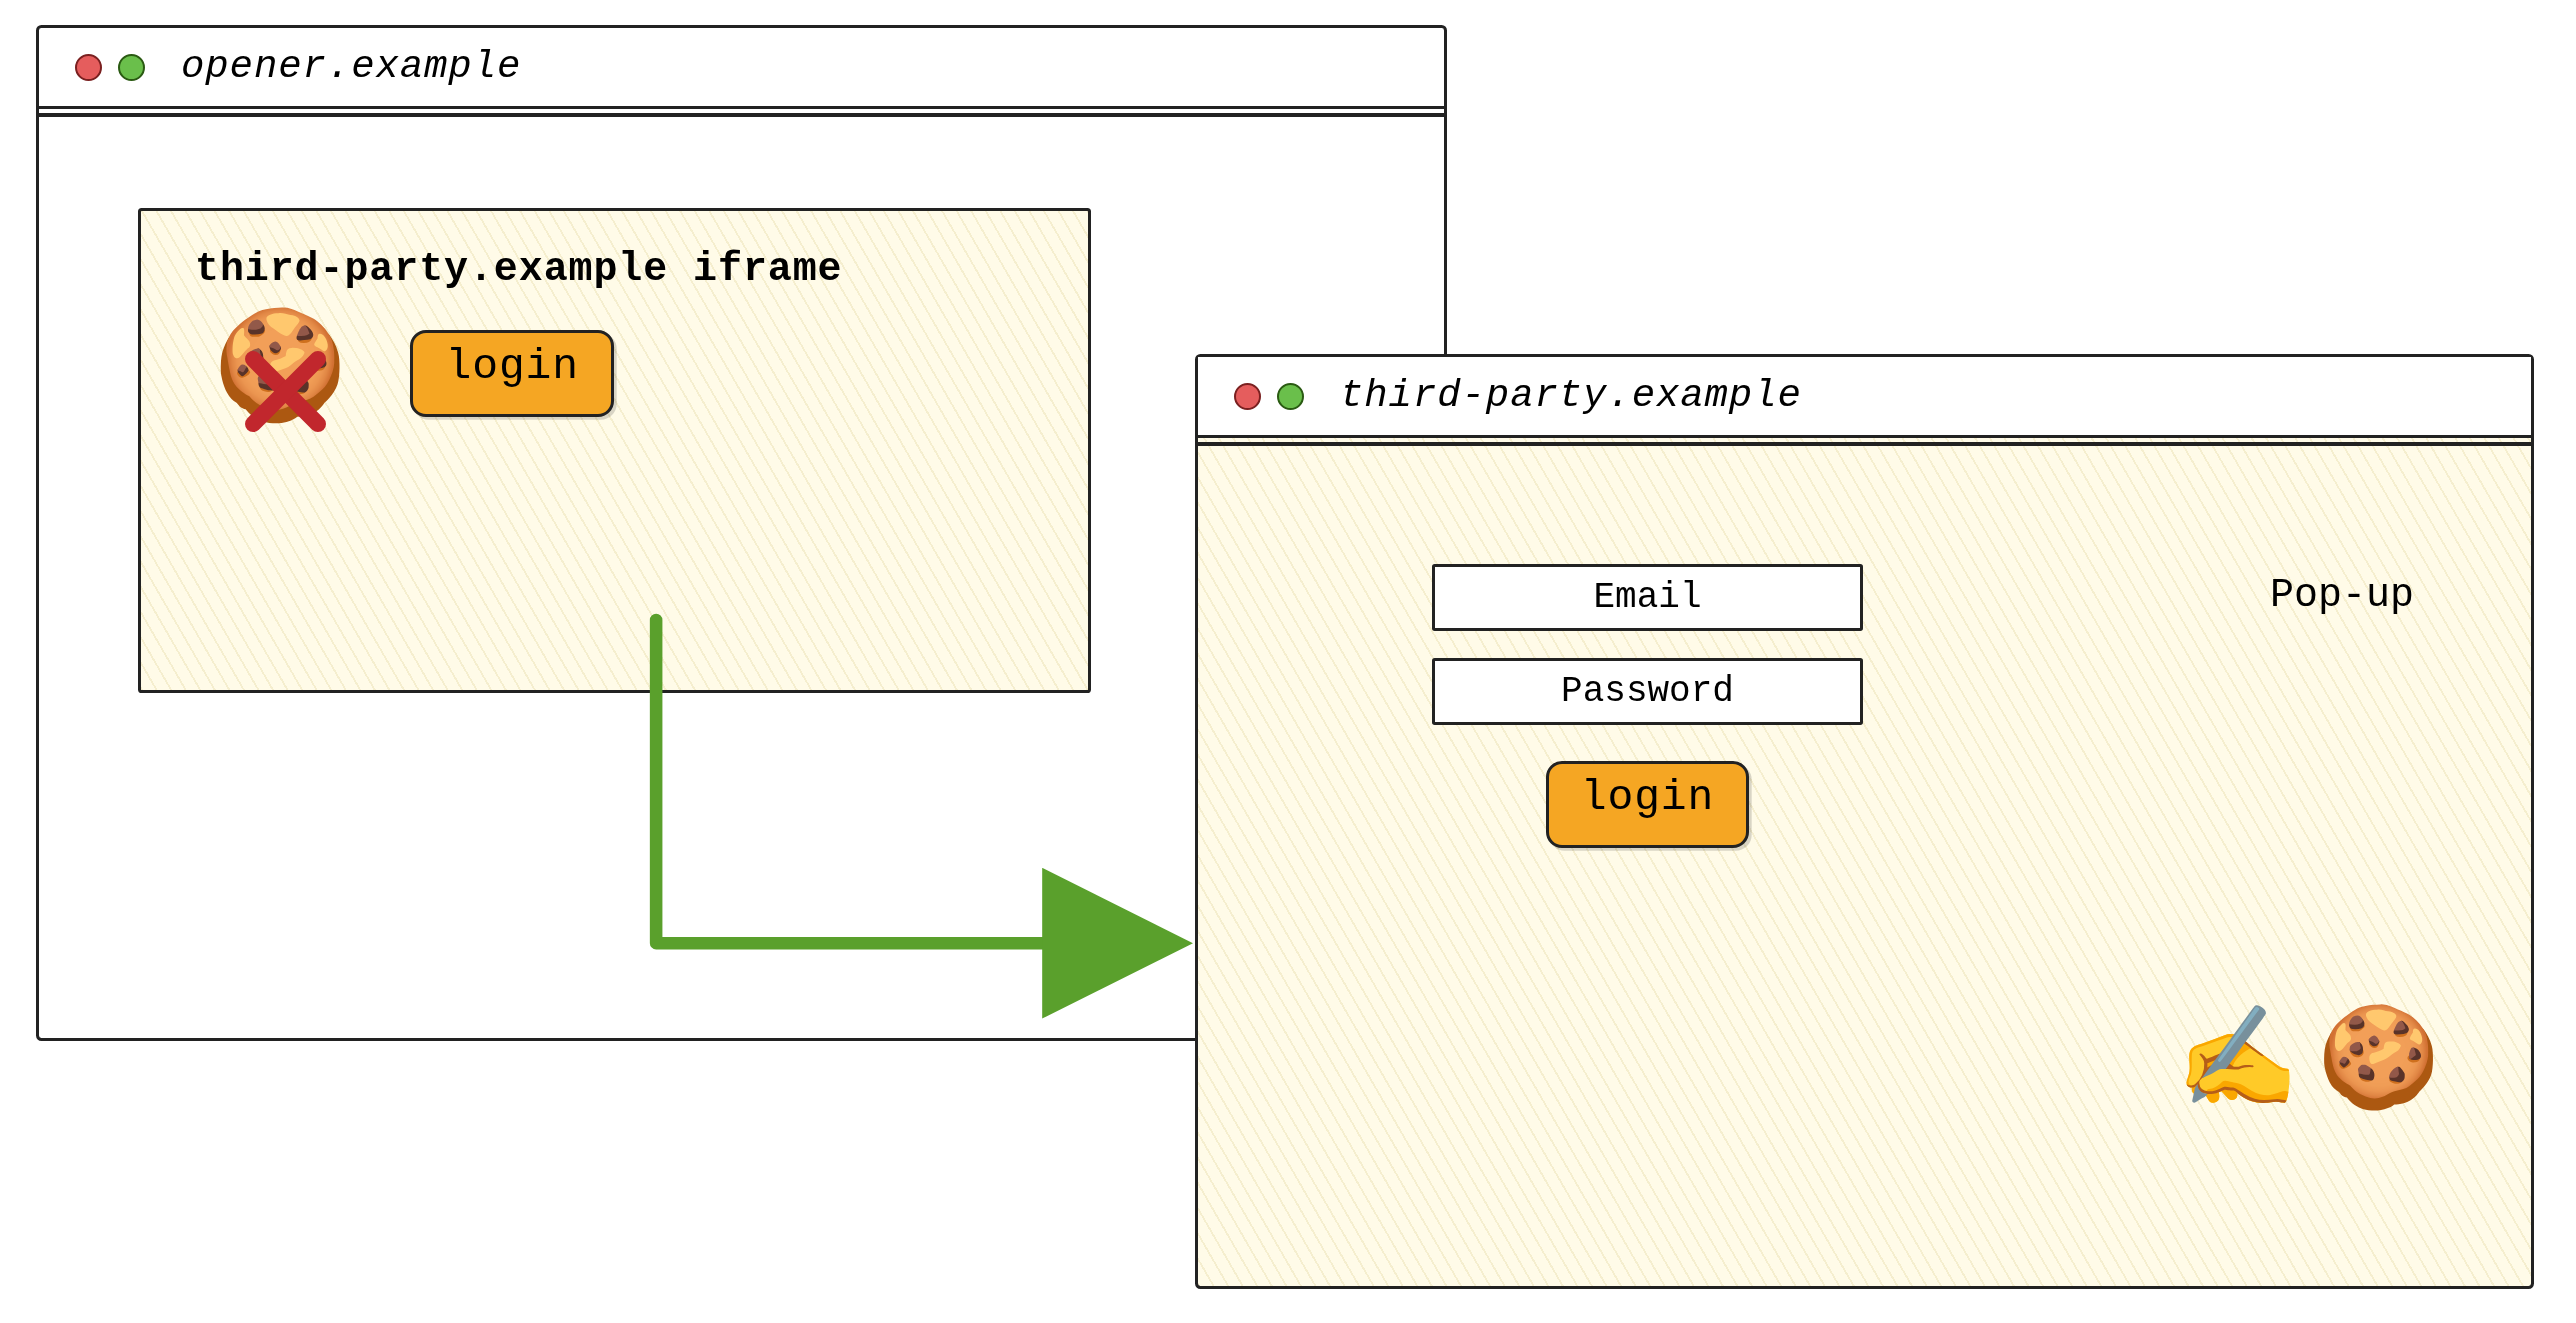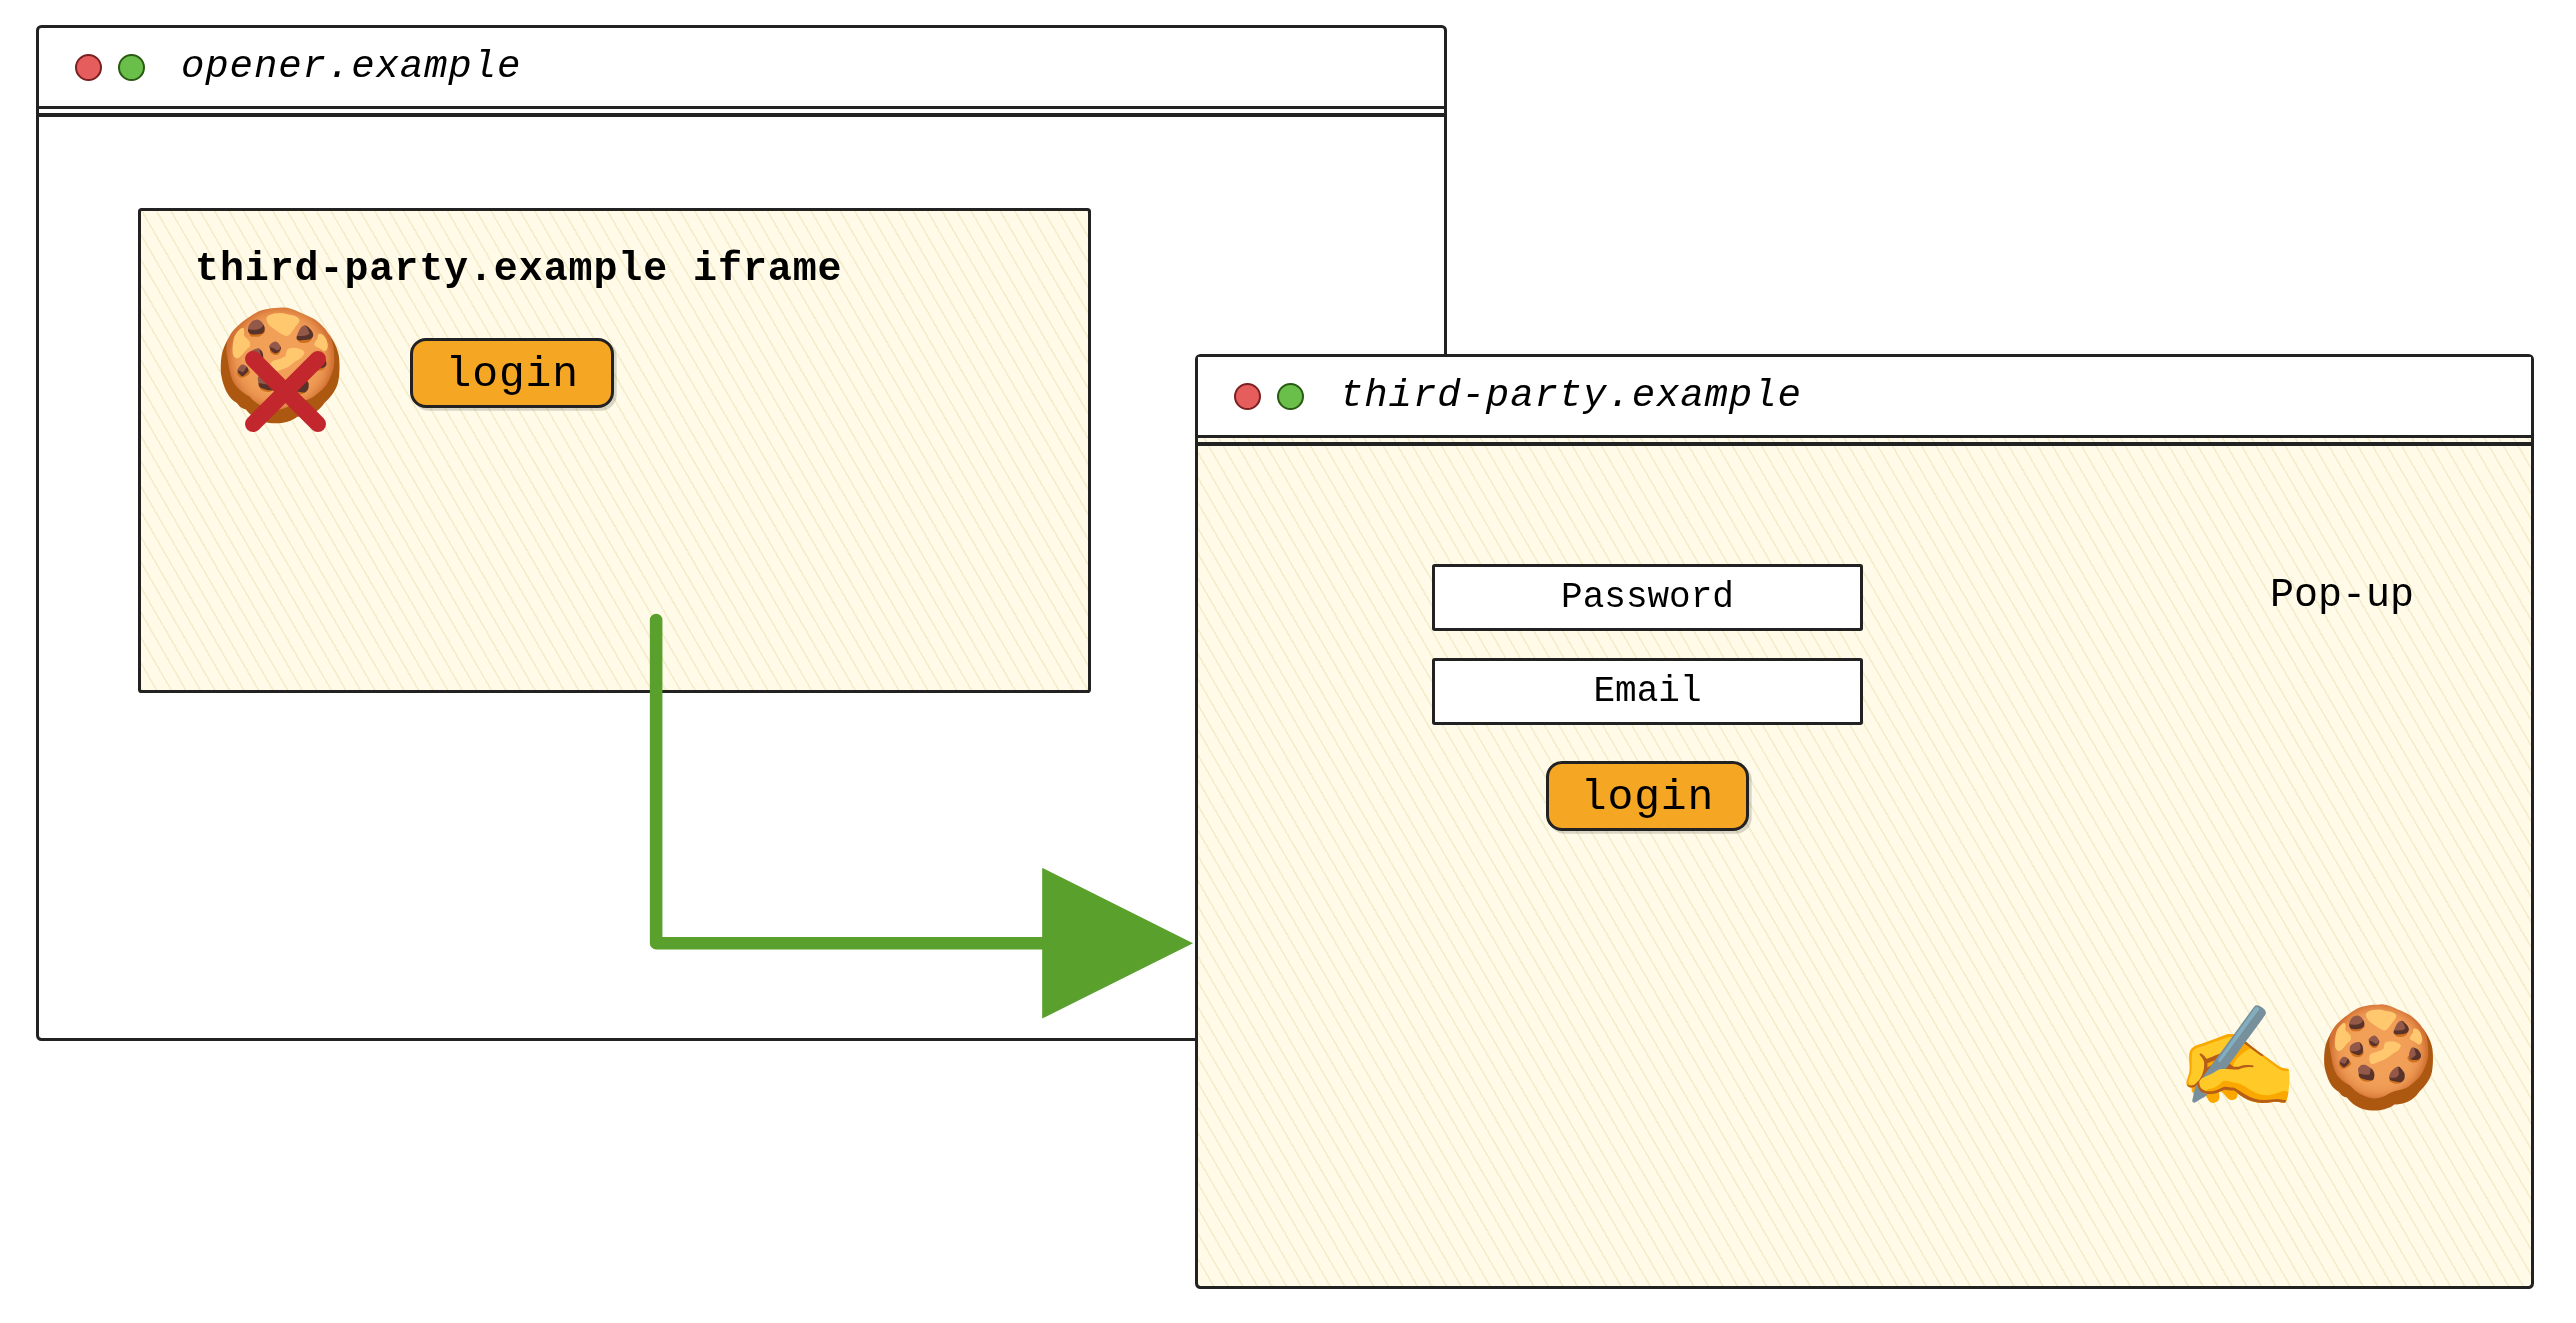--- a/index.html
+++ b/index.html
@@ -93,21 +93,21 @@
     left: 32px;
     top: 32px;
     width: 81px;
     height: 81px;
   }
   .login-btn {
     display: inline-block;
     background: #f5a623;
     border: 3.6px solid #222;
     border-radius: 16px;
-    padding: 9px 32px 6px 32px;
+    padding: 9px 32px 23px 32px;
     font-size: 43px;
     font-family: inherit;
     letter-spacing: 0.9px;
     box-shadow: 2.7px 2.7px 0 rgba(0,0,0,0.15);
     text-align: right;
   }
   .popup-body {
     position: relative;
     padding: 72px 54px 54px 108px;
     height: calc(100% - 84px);
@@ -191,22 +191,22 @@
     <div class="titlebar" style="background:#fff;">
       <div class="dots">
         <div class="dot red"></div>
         <div class="dot green"></div>
       </div>
       <div class="title">third-party.example</div>
       <div class="sep"></div>
     </div>
     <div class="popup-body">
       <div class="form-col" style="margin-left:108px; margin-top:54px;">
+        <div class="txtfield">Email</div>
         <div class="txtfield">Password</div>
-        <div class="txtfield">Email</div>
         <div class="login-btn" style="margin-top:9px;">login</div>
       </div>
       <div class="popup-label" style="right:117px; top:135px;">Pop-up</div>
       <div class="emoji-row" style="right:90px; bottom:162px;">
         <span>✍️</span>
         <span>🍪</span>
       </div>
     </div>
   </div>
 

